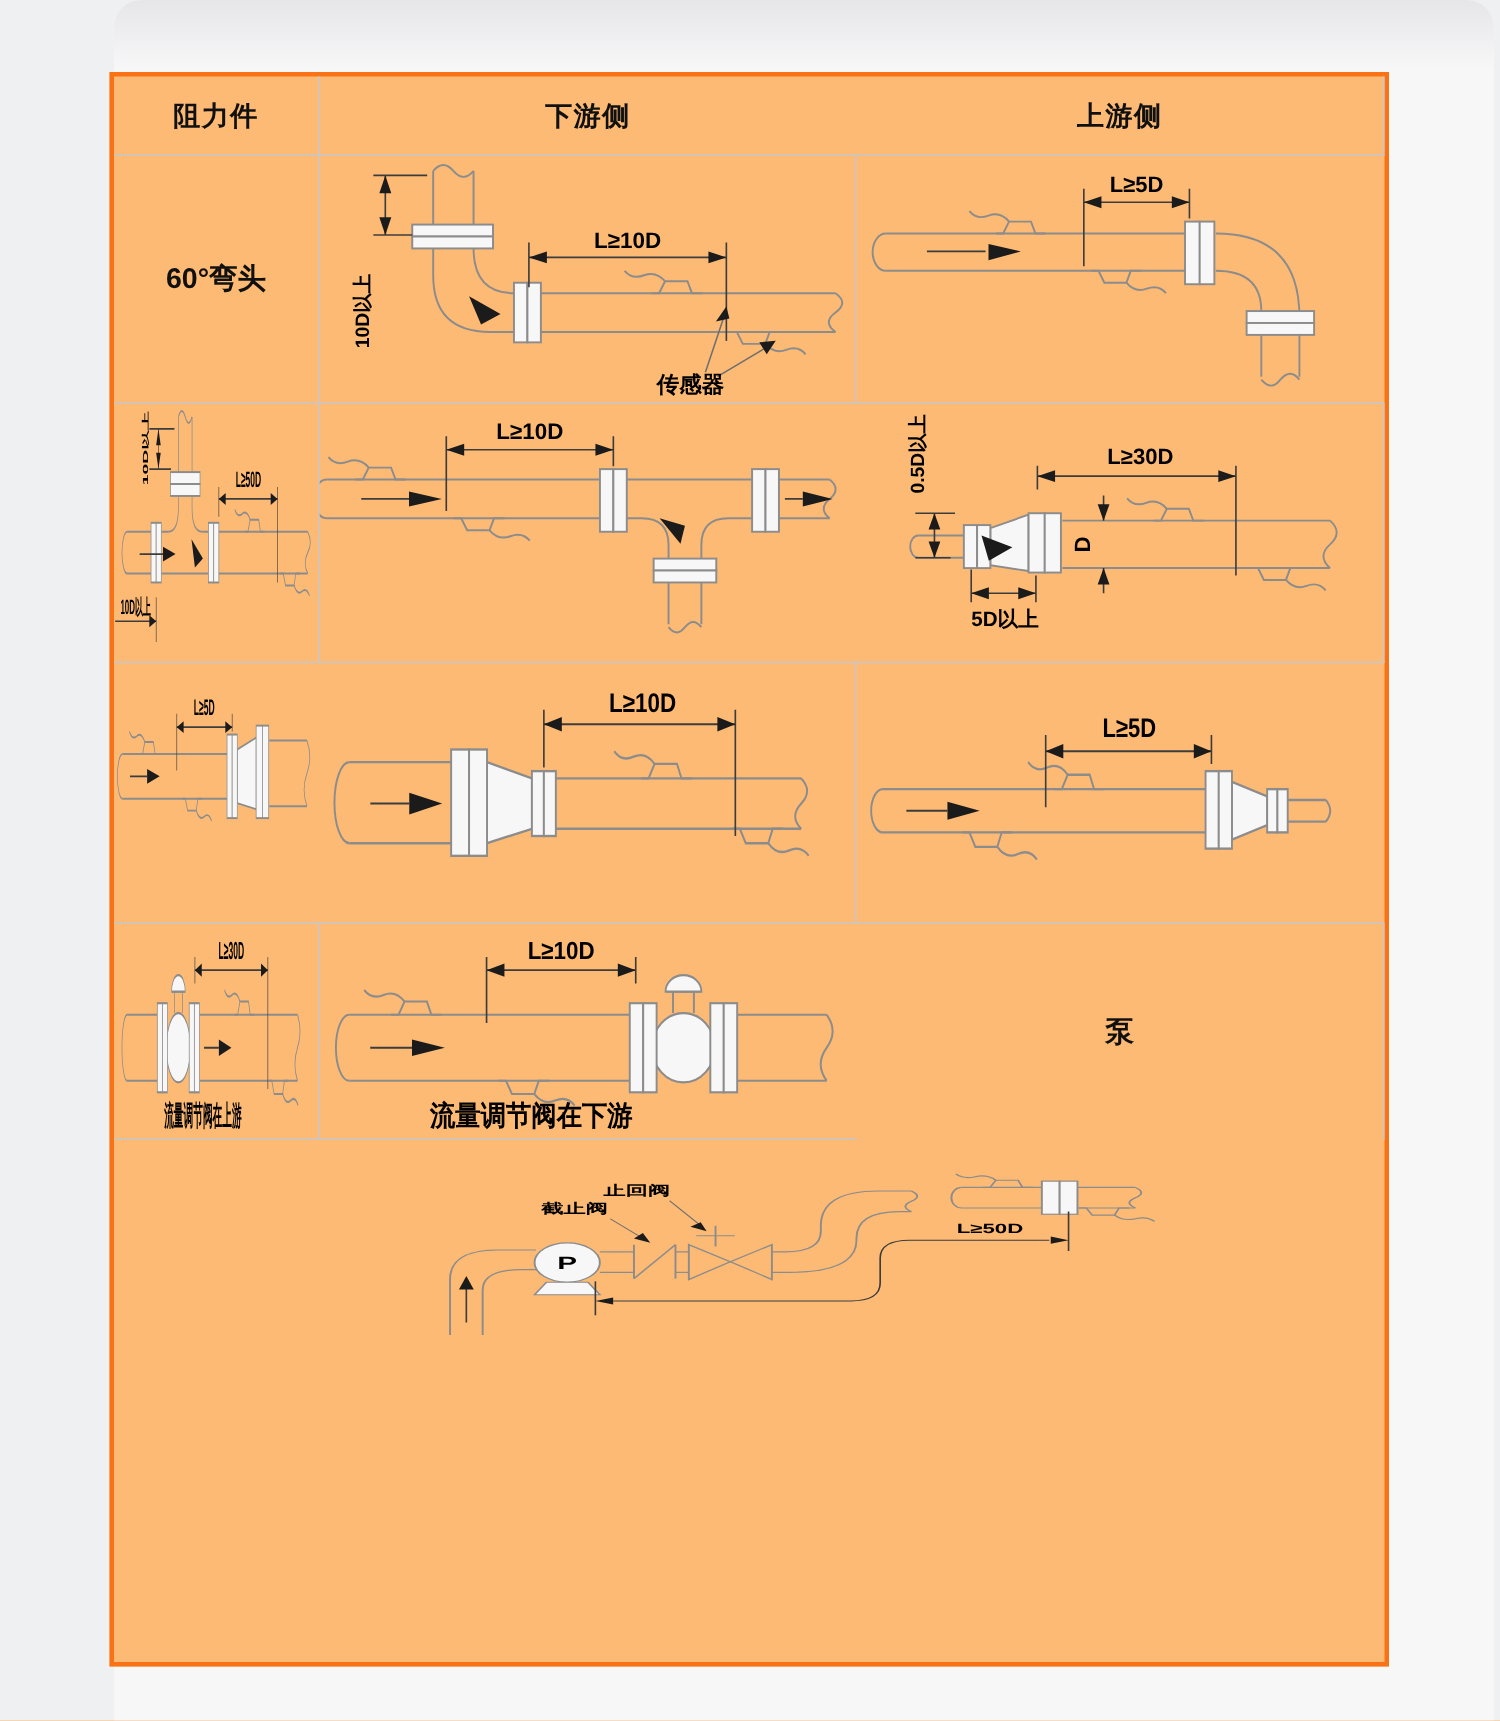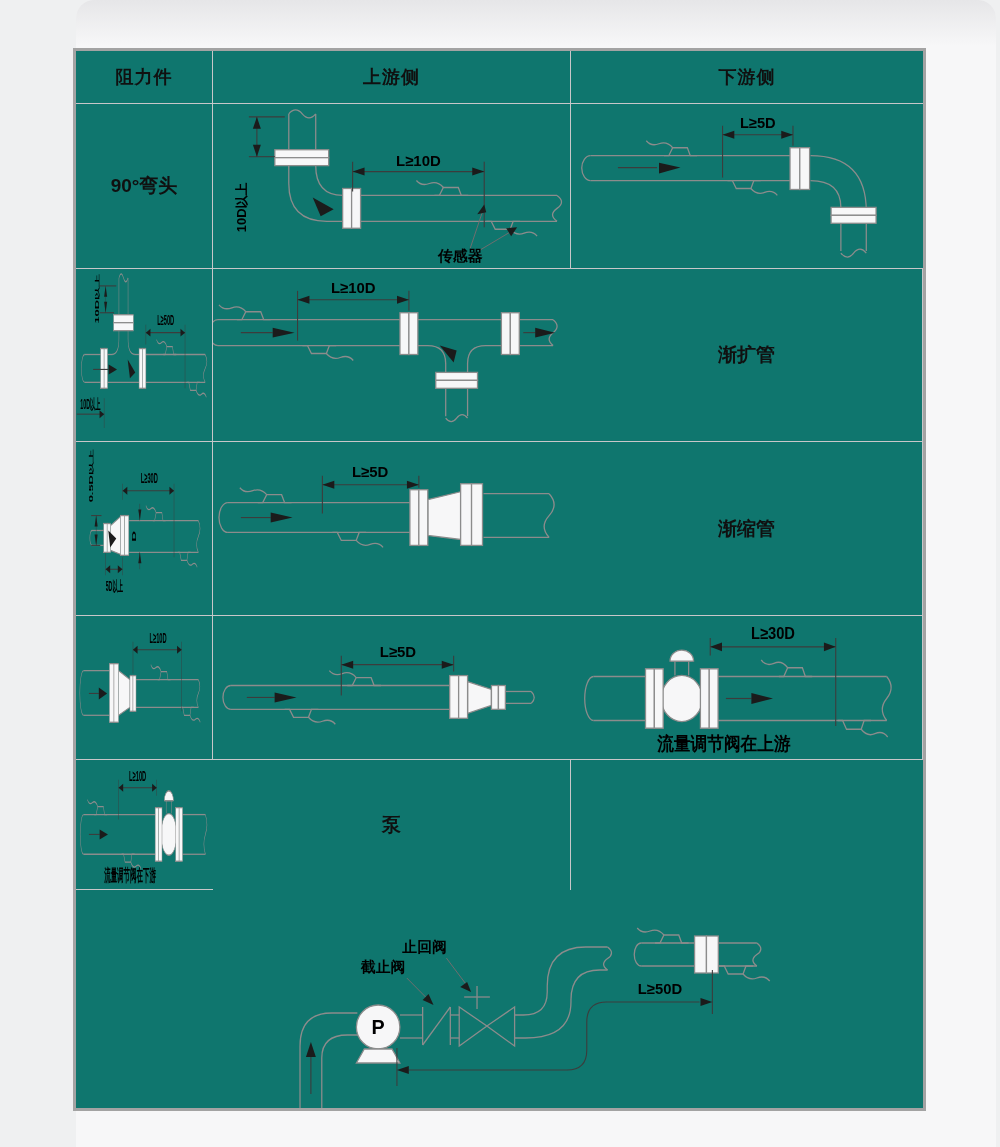--- a/index.html
+++ b/index.html
@@ -3,21 +3,21 @@
 <meta charset="utf-8">
 <style>
   html,body{margin:0;padding:0}
   body{width:1000px;height:1147px;background:#eff0f1;font-family:"Liberation Sans",sans-serif;position:relative;overflow:hidden}
   .card{position:absolute;left:76px;top:0;width:920px;height:1147px;background:#f7f7f8;border-radius:18px 18px 0 0}
   .card .shade{position:absolute;left:0;top:0;right:0;height:46px;border-radius:18px 18px 0 0;
     background:linear-gradient(#e6e6e8,rgba(247,247,248,0))}
   .tbl{position:absolute;left:73px;top:48px;display:grid;
     grid-template-columns:137px 358px 352px;
     grid-template-rows:53px 165px 173px 174px 144px 130px 218px;
-    border:3px solid #a3a3a3;background:#0f766e}
+    border:3px solid #f97316;background:#fdba74}
   .cell{border-right:1px solid #c7c7c9;border-bottom:1px solid #c7c7c9;display:flex;
     align-items:center;justify-content:center;position:relative;overflow:hidden}
   .last-c{border-right:none}
   .last-r{border-bottom:none}
   .hd{font-size:18px;font-weight:700;color:#101010;letter-spacing:1px}
   .rl{font-size:19px;font-weight:700;color:#101010}
   .merged{grid-column:2/4}
   .diag{width:100%;height:100%;display:block}
   svg .p{stroke:#8c8c8c;fill:none;stroke-width:1.3}
   svg .pf{stroke:#8c8c8c;fill:#f7f7f8;stroke-width:1.3}
@@ -32,29 +32,29 @@
 
 <div class="card">
     <div class="shade"></div>
   </div>
 
 <div class="tbl">
 
   <div class="cell hd">
       <span>阻力件</span>
     </div>
+  <div class="cell hd last-c">
+      <span>下游侧</span>
+    </div>
   <div class="cell hd">
       <span>上游侧</span>
     </div>
-  <div class="cell hd last-c">
-      <span>下游侧</span>
-    </div>
 
   <div class="cell rl">
-      <span>90°弯头</span>
+      <span>60°弯头</span>
     </div>
   <div class="cell">
     <svg class="diag" viewBox="0 0 358 165" preserveAspectRatio="none">
       <g class="p">
         <path d="M76,10 V46"></path>
           <path d="M103,10 V46"></path>
         <path d="M76,10 q6.8,-8 13.5,0 q6.8,8 13.5,0"></path>
         <path d="M76,62 V80 Q76,118 114,118 H130"></path>
         <path d="M103,62 Q103,92 130,92"></path>
         <path d="M148,92 H345"></path>
@@ -238,23 +238,20 @@
         <path d="M85,22 V72"></path>
           <path d="M197,22 V42"></path>
           <path d="M85,31 H197"></path>
       </g>
       <polygon class="a" points="85,31 97,27 97,35"></polygon>
       <polygon class="a" points="197,31 185,27 185,35"></polygon>
       <text x="141" y="24" text-anchor="middle" class="t15">L≥10D</text>
     </svg>
   </div>
 
-  <div class="cell rl">
-      <span>渐扩管</span>
-    </div>
   <div class="cell">
     <svg class="diag" viewBox="0 0 358 174" preserveAspectRatio="none">
       <g class="p">
         <path d="M42,89 H73"></path>
           <path d="M42,104 H73"></path>
         <path d="M42,89 a5.5,7.5 0 1 0 0,15"></path>
         <path d="M140,79 H322"></path>
           <path d="M140,111 H322"></path>
         <path d="M322,79 q9,8 0,16 q-9,8 0,16"></path>
       </g>
@@ -334,23 +331,20 @@
         <path d="M110,43 H207"></path>
           <path d="M110,34 V72"></path>
           <path d="M207,34 V46"></path>
       </g>
       <polygon class="a" points="110,43 122,39 122,47"></polygon>
       <polygon class="a" points="207,43 195,39 195,47"></polygon>
       <text x="158" y="35" text-anchor="middle" class="t15">L≥5D</text>
     </svg>
   </div>
 
-  <div class="cell rl">
-      <span>渐缩管</span>
-    </div>
   <div class="cell">
     <svg class="diag" viewBox="0 0 358 144" preserveAspectRatio="none">
       <g class="p">
         <path d="M20,55 H88"></path>
           <path d="M20,100 H88"></path>
         <path d="M20,55 a10,22.5 0 1 0 0,45"></path>
         <path d="M158,64 H322"></path>
           <path d="M158,92 H322"></path>
         <path d="M322,64 q8,7 0,14 q-8,7 0,14"></path>
       </g>

